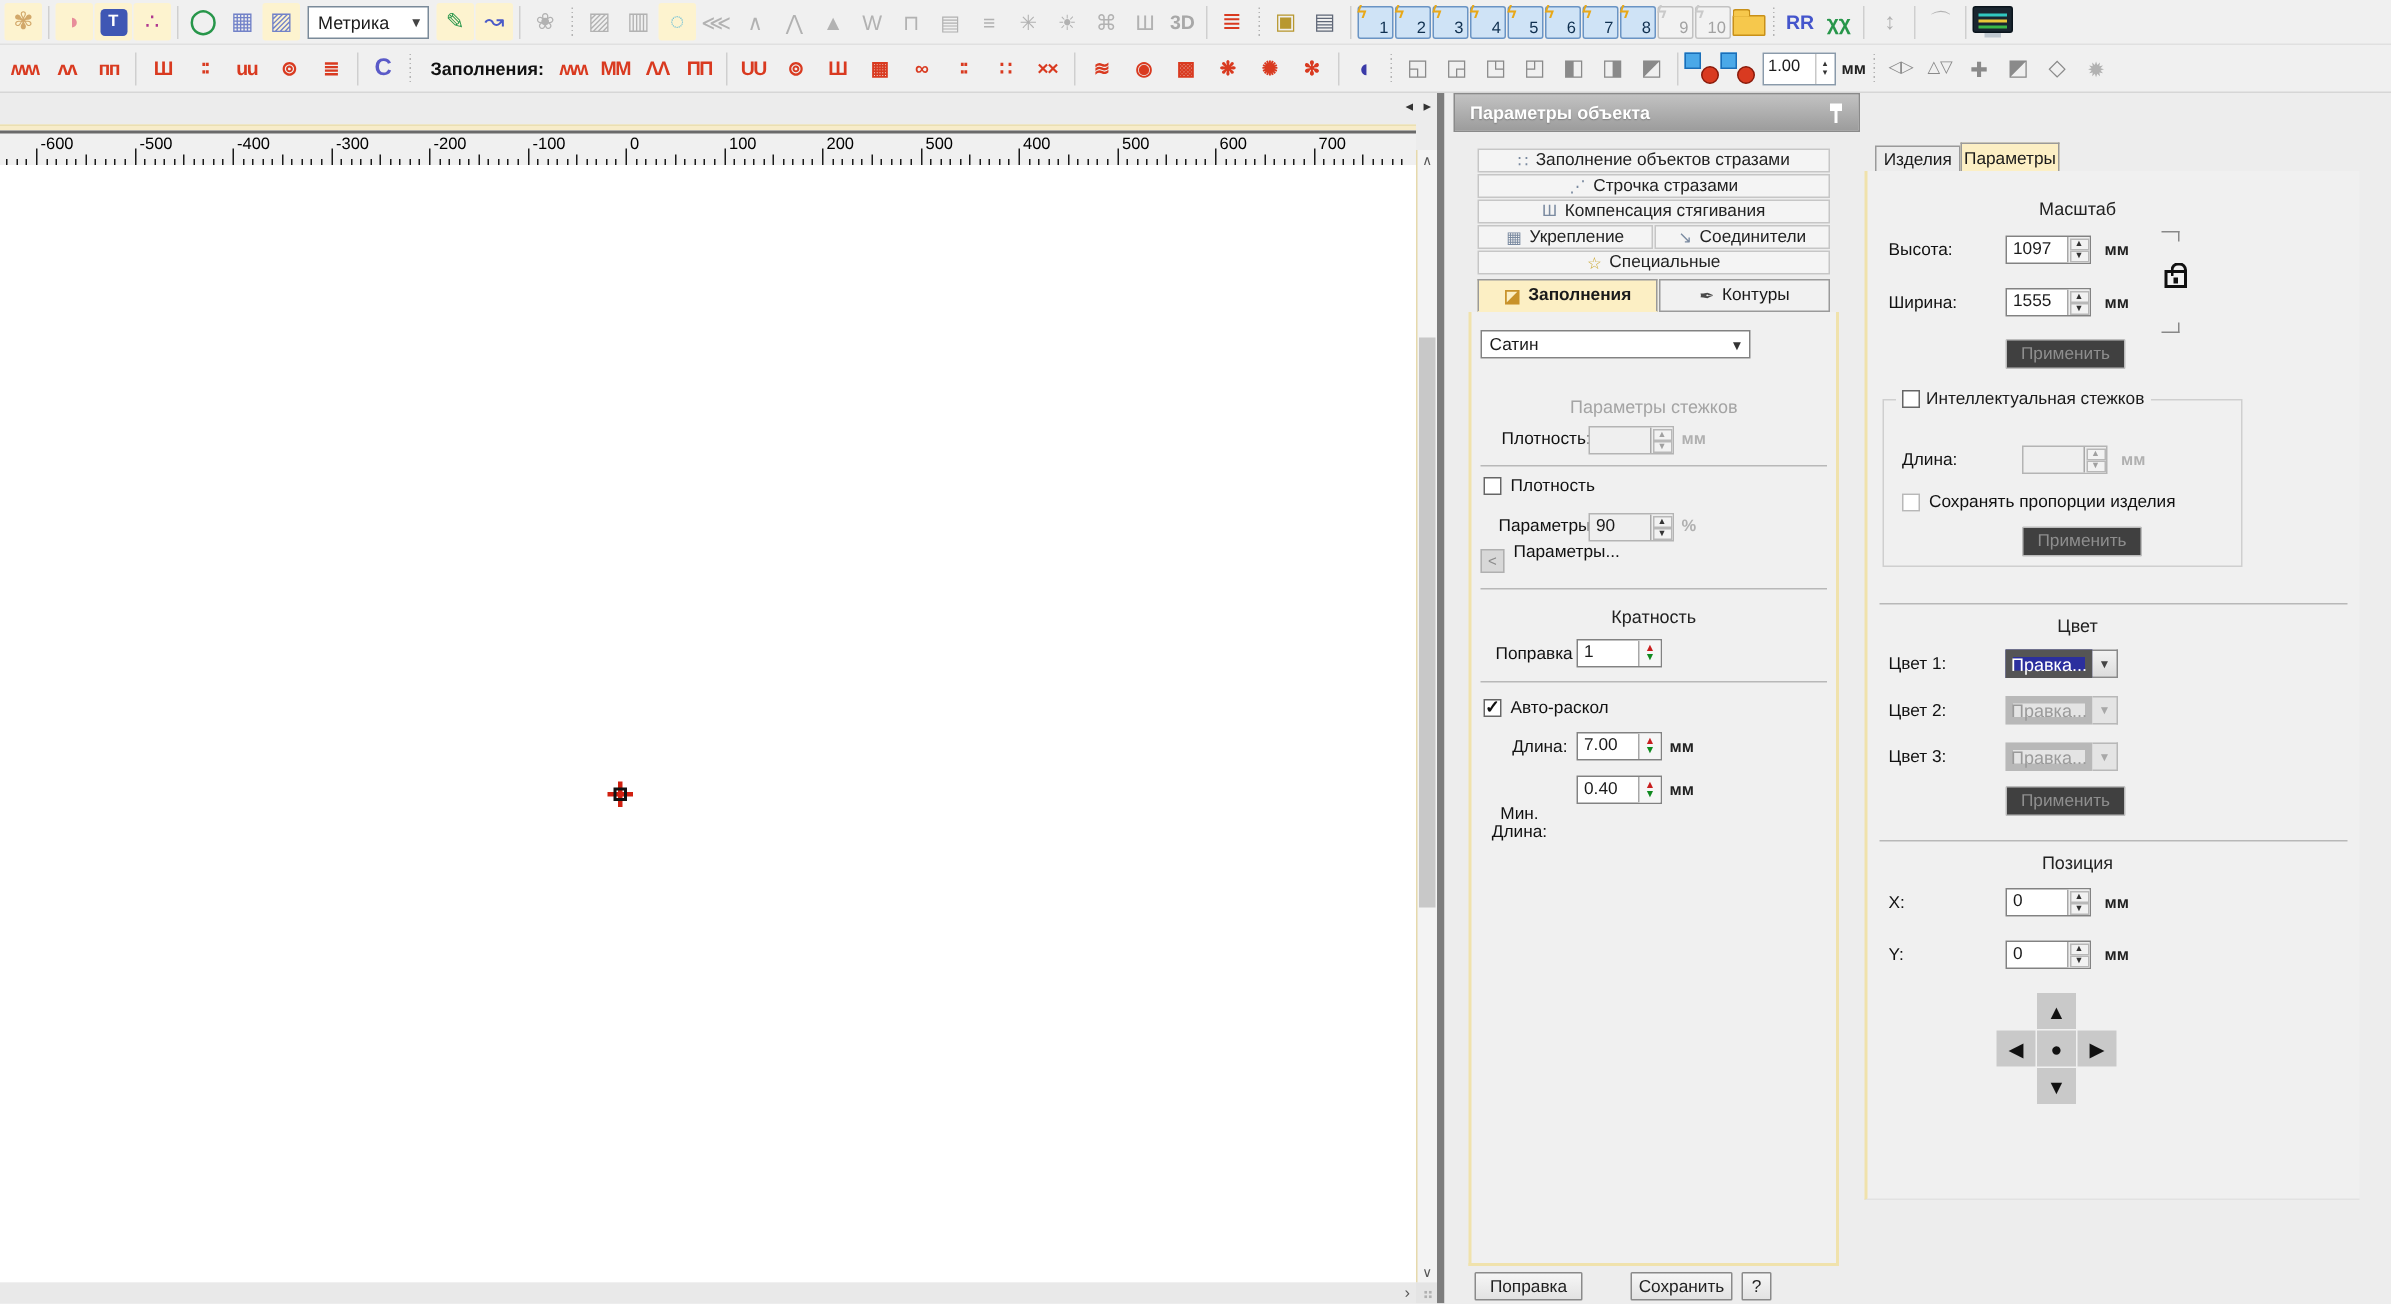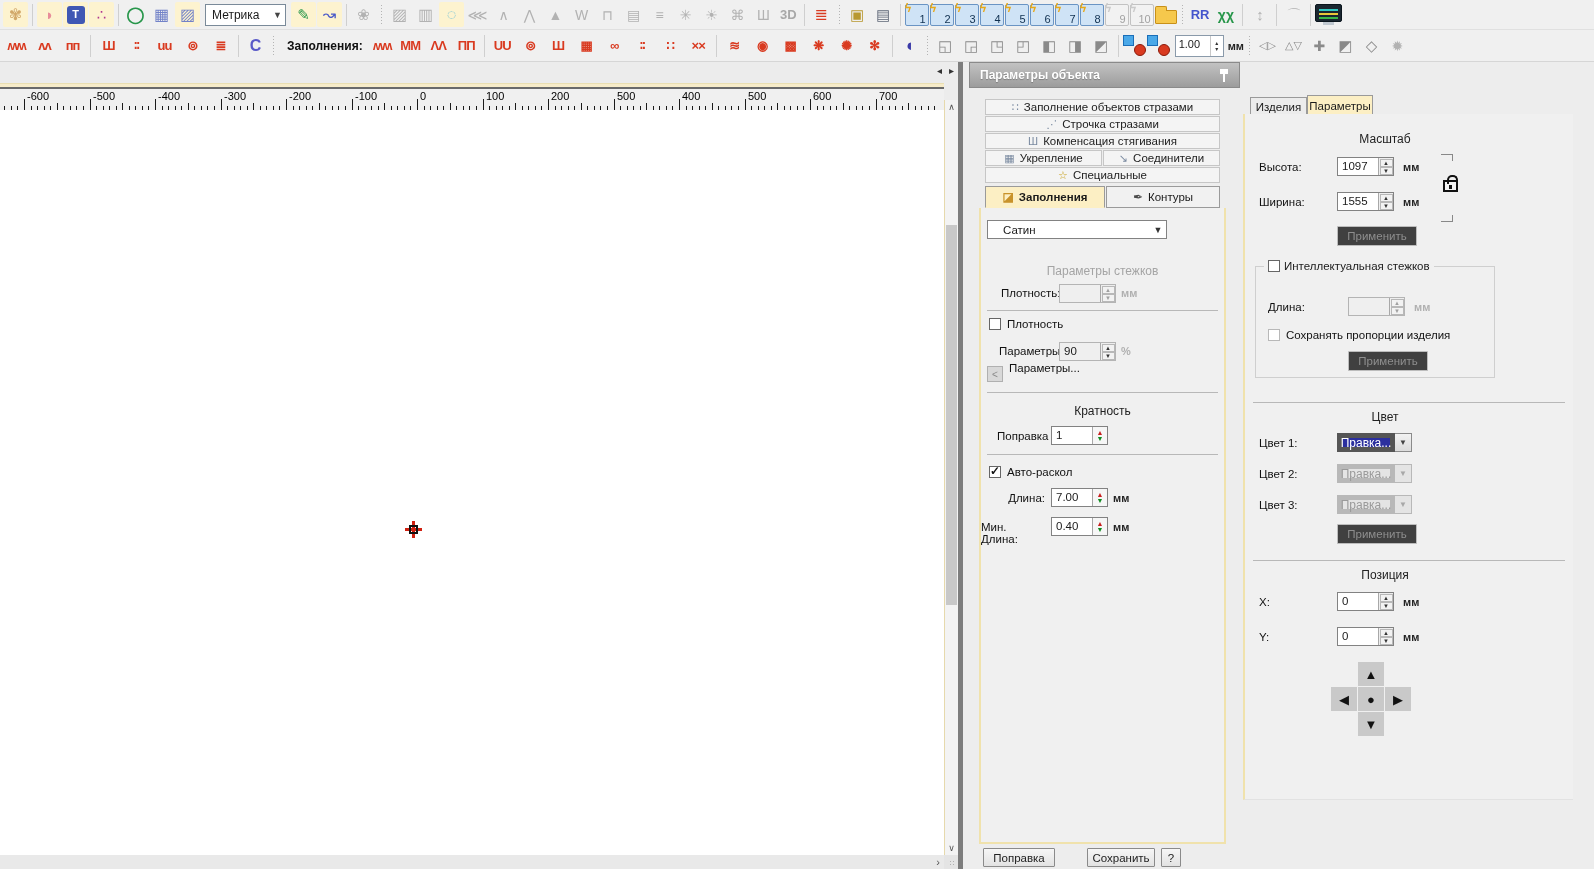--- a/index.html
+++ b/index.html
@@ -124,21 +124,21 @@
   .catbtn{position:absolute;height:16px;background:#f4f4f4;border:1px solid #c6c6c6;
           display:flex;align-items:center;justify-content:center;gap:5px;font-size:11.5px;color:#222;}
   .catbtn .cic{font-size:11px;color:#7a8aa0;}
   .p1tab{position:absolute;height:22px;border:1px solid #9a9a9a;display:flex;align-items:center;
          justify-content:center;gap:5px;font-size:11.5px;background:#f1f1f1;}
   .p1tab.act{background:#fcefc4;border-bottom-color:#fcefc4;font-weight:bold;}
   .p1tab .cic{font-size:12px;}
   .cbox1{position:absolute;left:16px;width:247px;top:146px;height:636px;background:#f0f0f0;
          border-left:2px solid #f0e2ac;border-right:2px solid #f0e2ac;border-bottom:2px solid #f0e2ac;}
   .combo{position:absolute;display:flex;height:19px;background:#fff;border:1px solid #828282;align-items:center;}
-  .combo .cval{flex:1;padding:0 5px;font-size:11.5px;margin-left:10px;}
+  .combo .cval{flex:1;padding:0 5px;font-size:11.5px;}
   .combo .carr{width:16px;text-align:center;font-size:9px;color:#333;}
   .lessbtn{position:absolute;width:16px;height:16px;background:#d8d8d8;border:1px solid #b0b0b0;
            color:#8a8a8a;font-size:10px;display:flex;align-items:center;justify-content:center;}
 
   
   .p2tab{position:absolute;height:19px;border:1px solid #9a9a9a;display:flex;align-items:center;
          justify-content:center;font-size:11.5px;background:#ececec;}
   .p2tab.act{background:#fcefc4;border-bottom-color:#fcefc4;height:21px;}
   .cbox2{position:absolute;left:3px;width:330px;top:52px;height:686px;background:#f0f0f0;
          border-left:2px solid #f0e2ac;border-bottom:1px solid #e2e2e2;}
@@ -616,21 +616,21 @@
       <span class="rowlab" style="left:0;top:284px;width:64px;text-align:right;">Длина:</span>
       <span class="spin" style="left:70px;top:280px;">
         <span class="sval">7.00</span>
         <span class="sbtn">
             <span class="su">▲</span>
             <span class="sd">▼</span>
           </span>
       </span>
       <span class="unit" style="left:132px;top:284px;">мм</span>
 
-      <span class="rowlab" style="left:0;top:313px;width:64px;text-align:left;">Мин. Длина:</span>
+      <span class="rowlab" style="left:0;top:329px;width:64px;text-align:center;">Мин. Длина:</span>
       <span class="spin" style="left:70px;top:309px;">
         <span class="sval">0.40</span>
         <span class="sbtn">
             <span class="su">▲</span>
             <span class="sd">▼</span>
           </span>
       </span>
       <span class="unit" style="left:132px;top:313px;">мм</span>
     </div>
 

